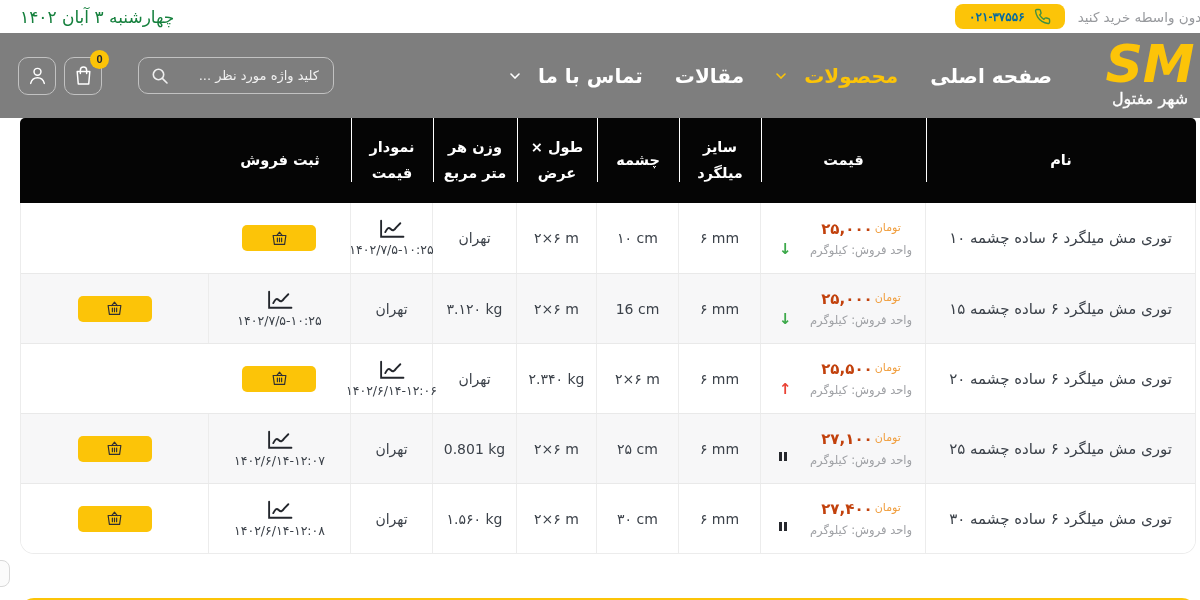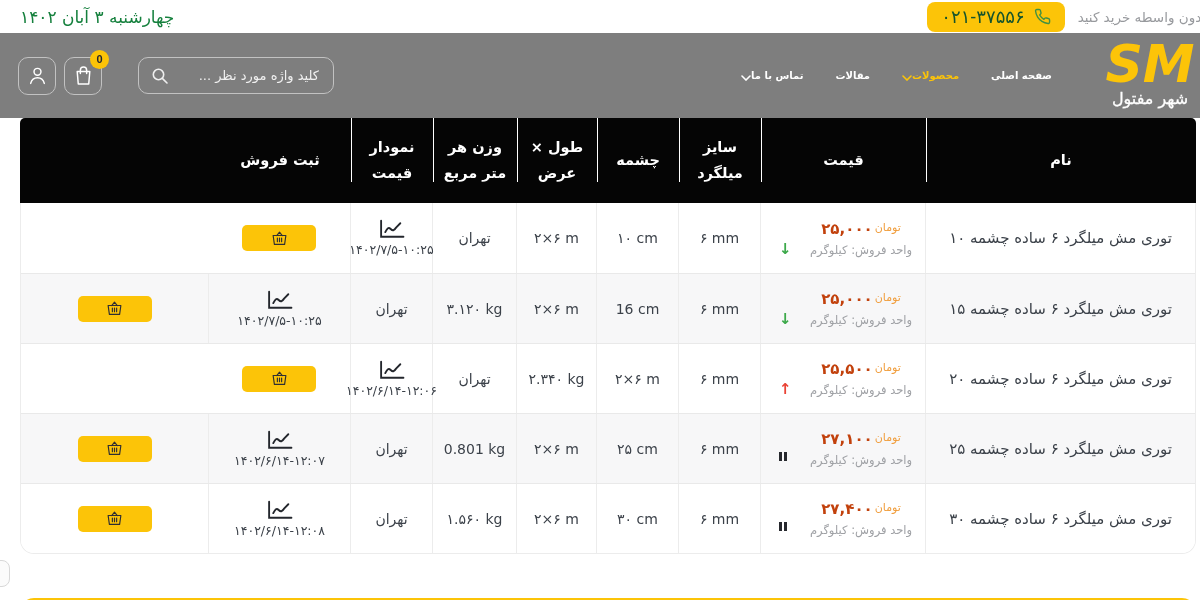--- a/index.html
+++ b/index.html
@@ -7,28 +7,28 @@
     font-family:"DejaVu Sans",sans-serif}
   body{direction:rtl;position:relative}
 
   
   .topbar{height:33px;display:flex;align-items:center;justify-content:space-between;
     padding:0 12px 0 20px;background:#fff}
   .contact{display:flex;align-items:center;gap:13px}
   .tagline{color:#97999d;font-size:13.5px;white-space:nowrap;margin-right:-18px}
   .phone-badge{display:flex;align-items:center;gap:9px;background:#fcc408;border:none;
     border-radius:8px;padding:4px 14px;cursor:pointer}
-  .phone-num{font-weight:normal;font-size:18px;color:#14532d;direction:ltr;unicode-bidi:isolate}
+  .phone-num{font-weight:bold;font-size:12px;color:#0369a1;direction:ltr;unicode-bidi:isolate}
   .date{color:#15803d;font-size:17px}
 
   
   nav{height:85px;background:#7e7e7e;display:flex;align-items:center;padding-left:8px}
   .logo{flex:none;width:168px;margin-right:-30px;cursor:pointer}
   .menu{display:flex;align-items:center;gap:32px;list-style:none;margin-right:10px}
-  .menu-item{display:flex;align-items:flex-end;gap:0;color:#fff;font-size:10px;
+  .menu-item{display:flex;align-items:center;gap:18px;color:#fff;font-size:20px;
     font-weight:bold;cursor:pointer;white-space:nowrap}
   .menu-item.active{color:#fcc408}
   .spacer{flex:1}
   .actions{display:flex;align-items:center;gap:8px;padding-left:10px}
   .search-box{position:relative;width:196px;height:37px;border:1px solid #c2c2c2;
     border-radius:10px;margin-left:28px}
   .search-input{background:transparent;border:none;outline:none;width:100%;height:100%;
     padding:0 14px 0 40px;color:#fff;font-size:13px;text-align:right;font-family:inherit}
   .search-input::placeholder{color:#f0f0f0}
   .search-glyph{position:absolute;left:12px;top:50%;transform:translateY(-50%);line-height:0}

